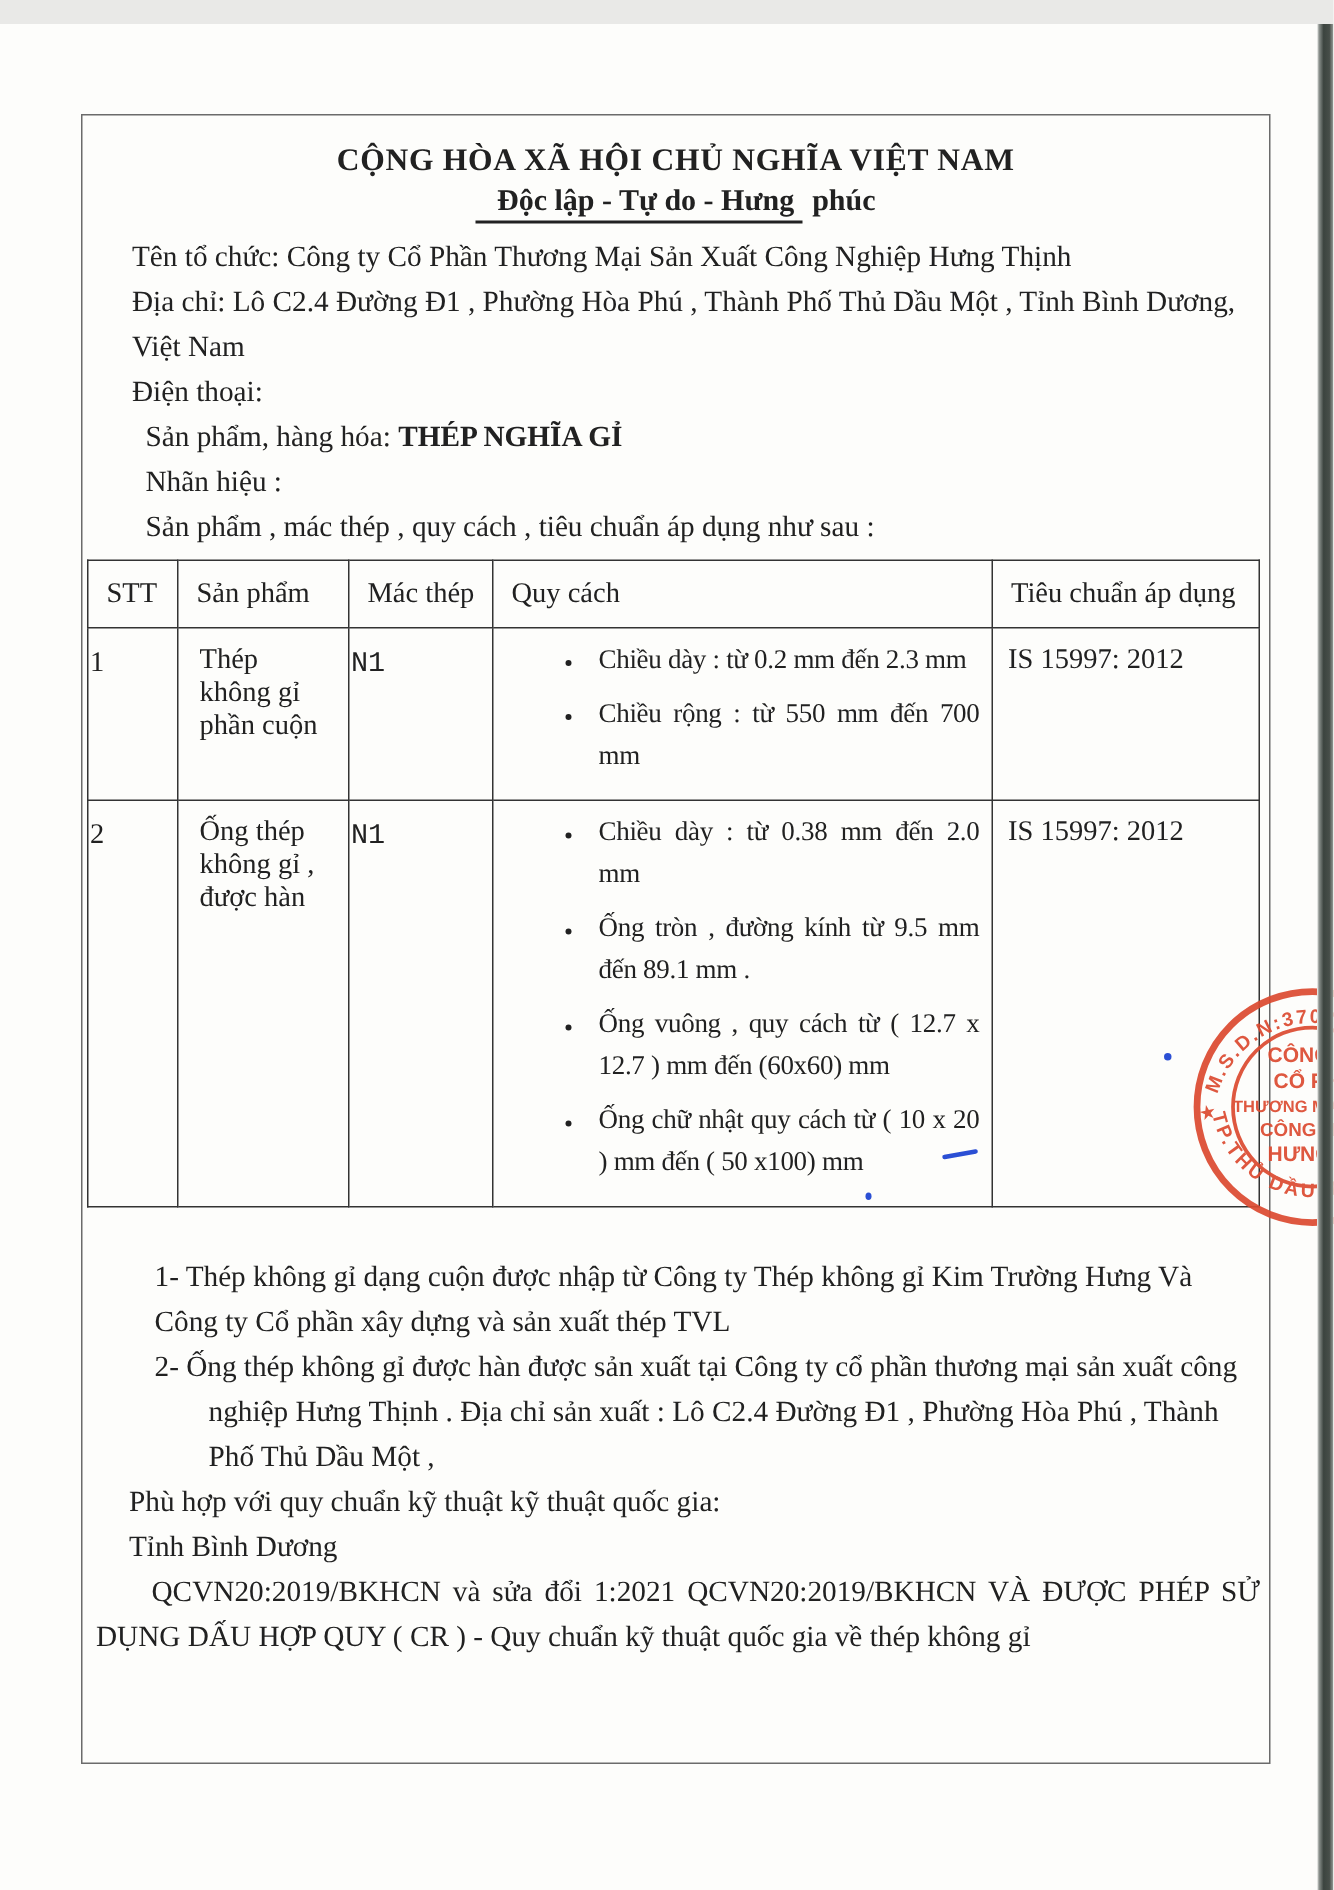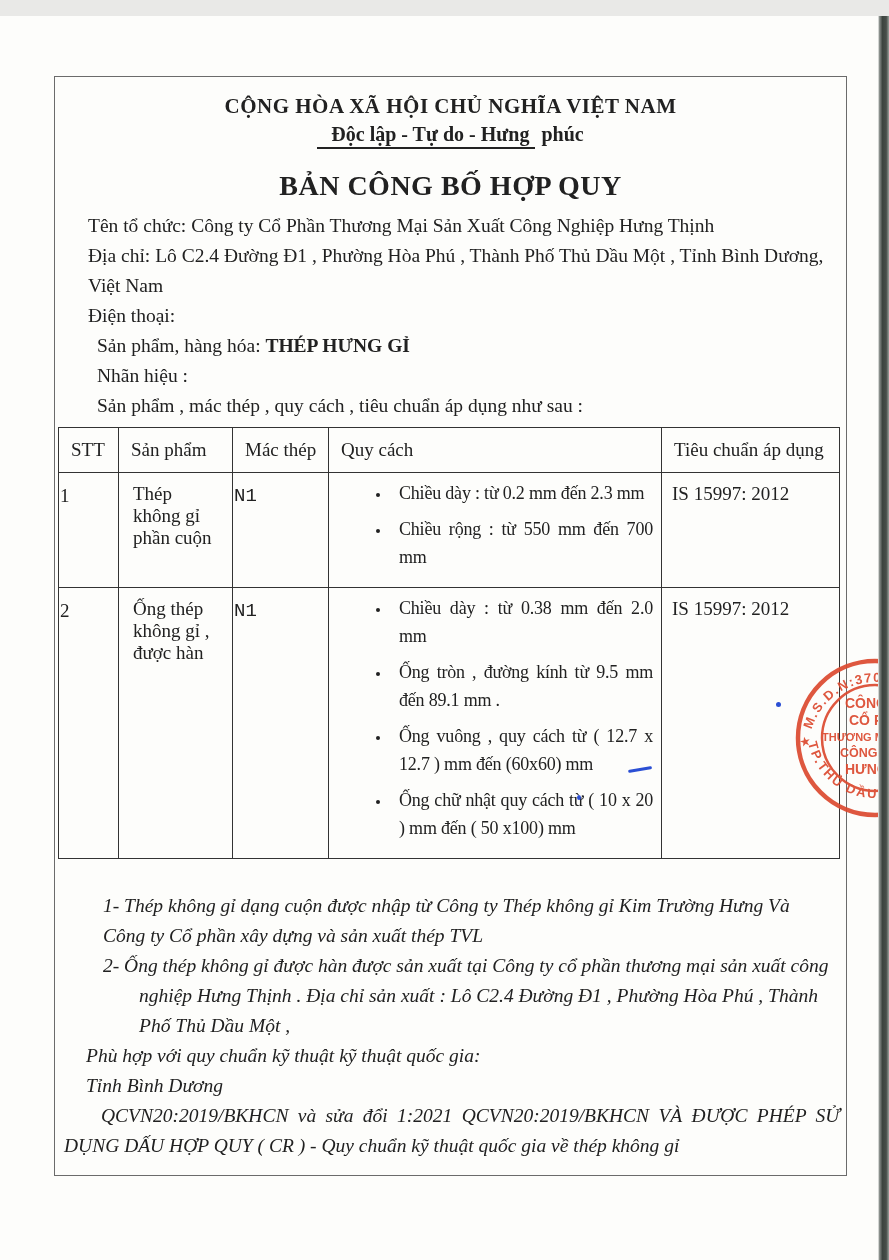--- a/index.html
+++ b/index.html
@@ -43,21 +43,21 @@
   td.c-qc{padding:6px 8px 8px 6px;}
   td.c-tc{padding:10px 4px 4px 10px;}
   ul.qc{margin:0;padding:0 0 0 56px;}
   ul.qc li{
     font-size:18px;line-height:28px;letter-spacing:-.2px;
     padding-left:8px;margin:0 0 8px 0;text-align:justify;
   }
   ul.qc li::marker{font-size:14px;}
   
   .notes{margin:32px 10px 0 31px;font-size:19.5px;}
-  .notes p{margin:0;line-height:30px;font-style:italic;}
+  .notes p{margin:0;line-height:30px;}
   .note{margin-left:17px !important;}
   .note-hang{padding-left:36px;text-indent:-36px;}
   .p-qcvn{
     margin-left:-22px !important;margin-right:-4px !important;
     text-indent:37px;text-align:justify;
   }
   
   .stamp{position:absolute;left:765px;top:612px;width:220px;height:220px;opacity:.92;}
   .stamp text{font-family:"Liberation Sans","DejaVu Sans",sans-serif;font-weight:bold;}
   
@@ -77,27 +77,26 @@
 <body>
 
 <div class="page">
   <div class="frame">
 
     <div class="nat-header">
       <div class="nat-line1">CỘNG HÒA XÃ HỘI CHỦ NGHĨA VIỆT NAM</div>
       <div class="nat-line2"><span class="ul">Độc lập - Tự do - Hưng</span><span class="tail">phúc</span></div>
     </div>
 
-    <div class="doc-title">BẢN CÔNG BỐ HỢP QUY</div>
 
     <div class="bodytext">
       <p>Tên tổ chức: Công ty Cổ Phần Thương Mại Sản Xuất Công Nghiệp Hưng Thịnh</p>
       <p>Địa chỉ: Lô C2.4 Đường Đ1 , Phường Hòa Phú , Thành Phố Thủ Dầu Một , Tỉnh Bình Dương, Việt Nam</p>
       <p>Điện thoại:</p>
-      <p class="p-product"><span>Sản phẩm, hàng hóa:</span> <span class="b">THÉP HƯNG GỈ</span></p>
+      <p class="p-product"><span>Sản phẩm, hàng hóa:</span> <span class="b">THÉP NGHĨA GỈ</span></p>
       <p class="p-brand">Nhãn hiệu :</p>
       <p class="p-intro">Sản phẩm , mác thép , quy cách , tiêu chuẩn áp dụng như sau :</p>
     </div>
 
     <table class="spec">
       <colgroup>
         <col style="width:60px">
           <col style="width:114px">
           <col style="width:96px">
           <col style="width:333px">

